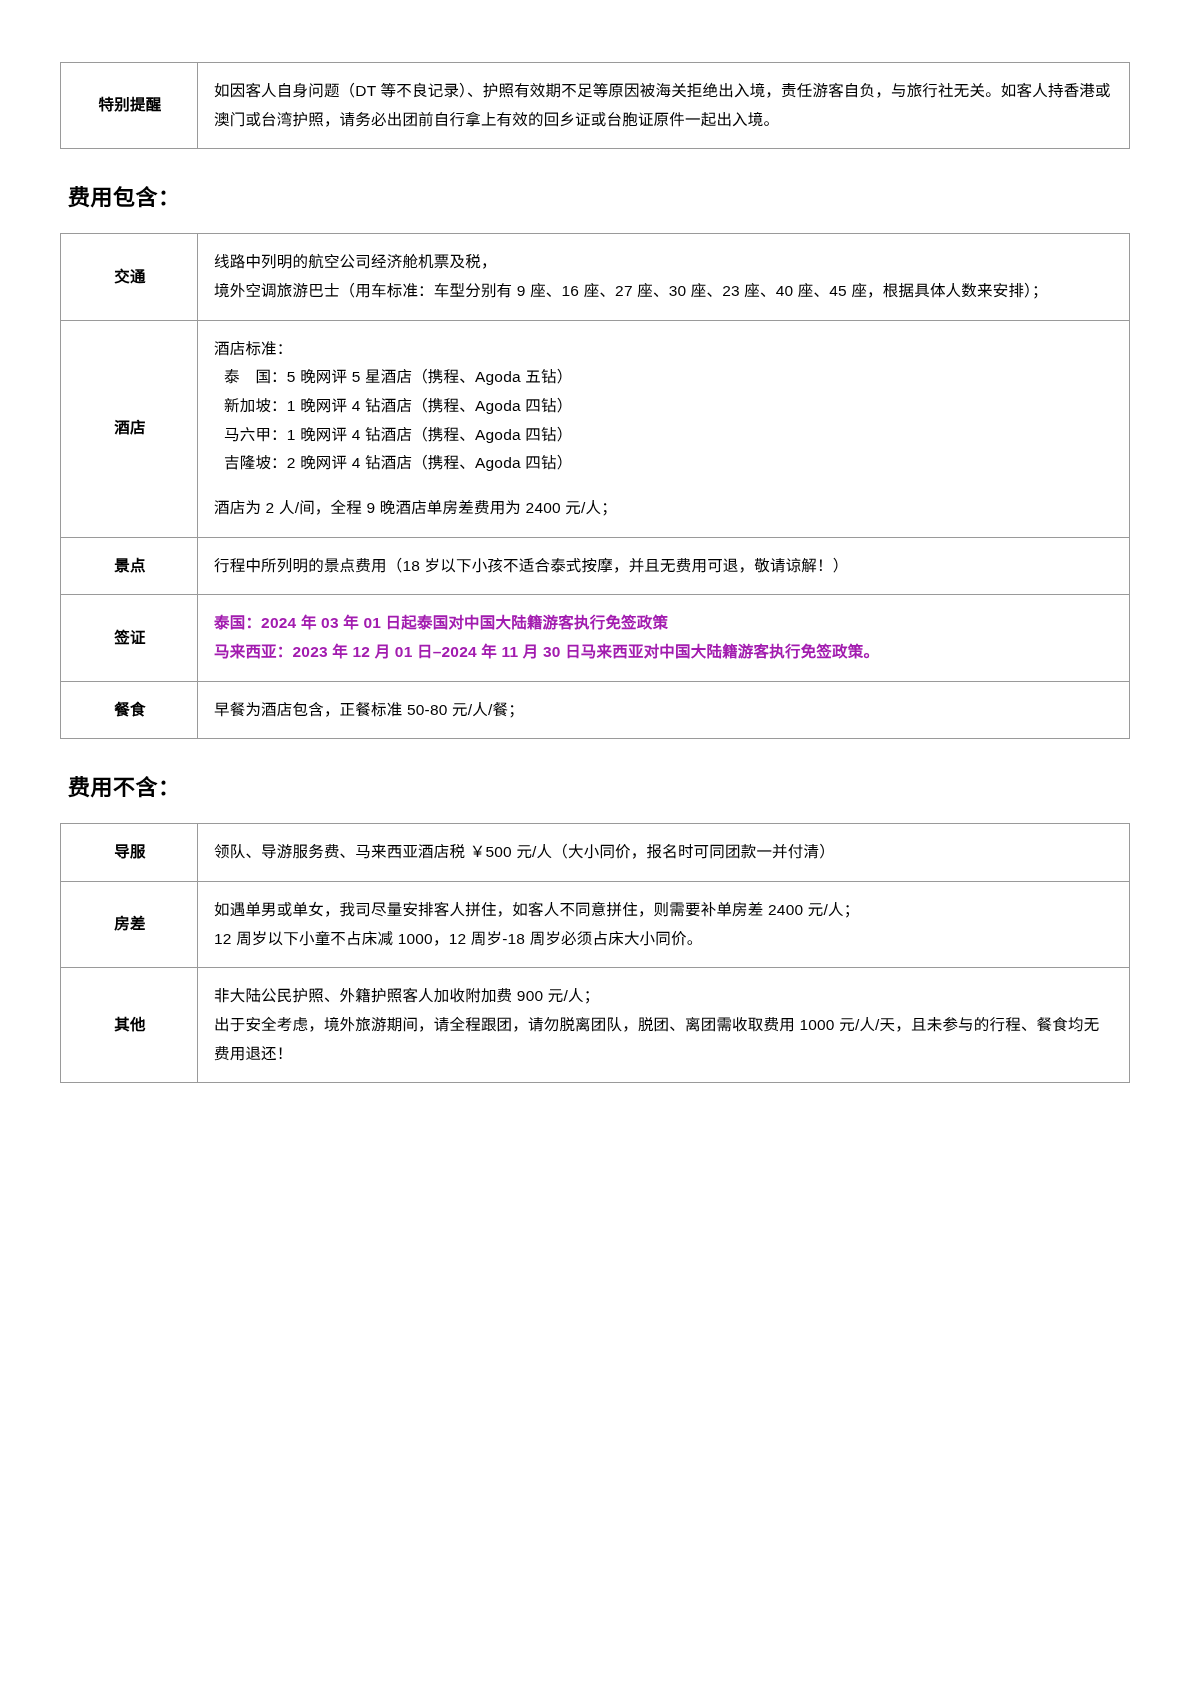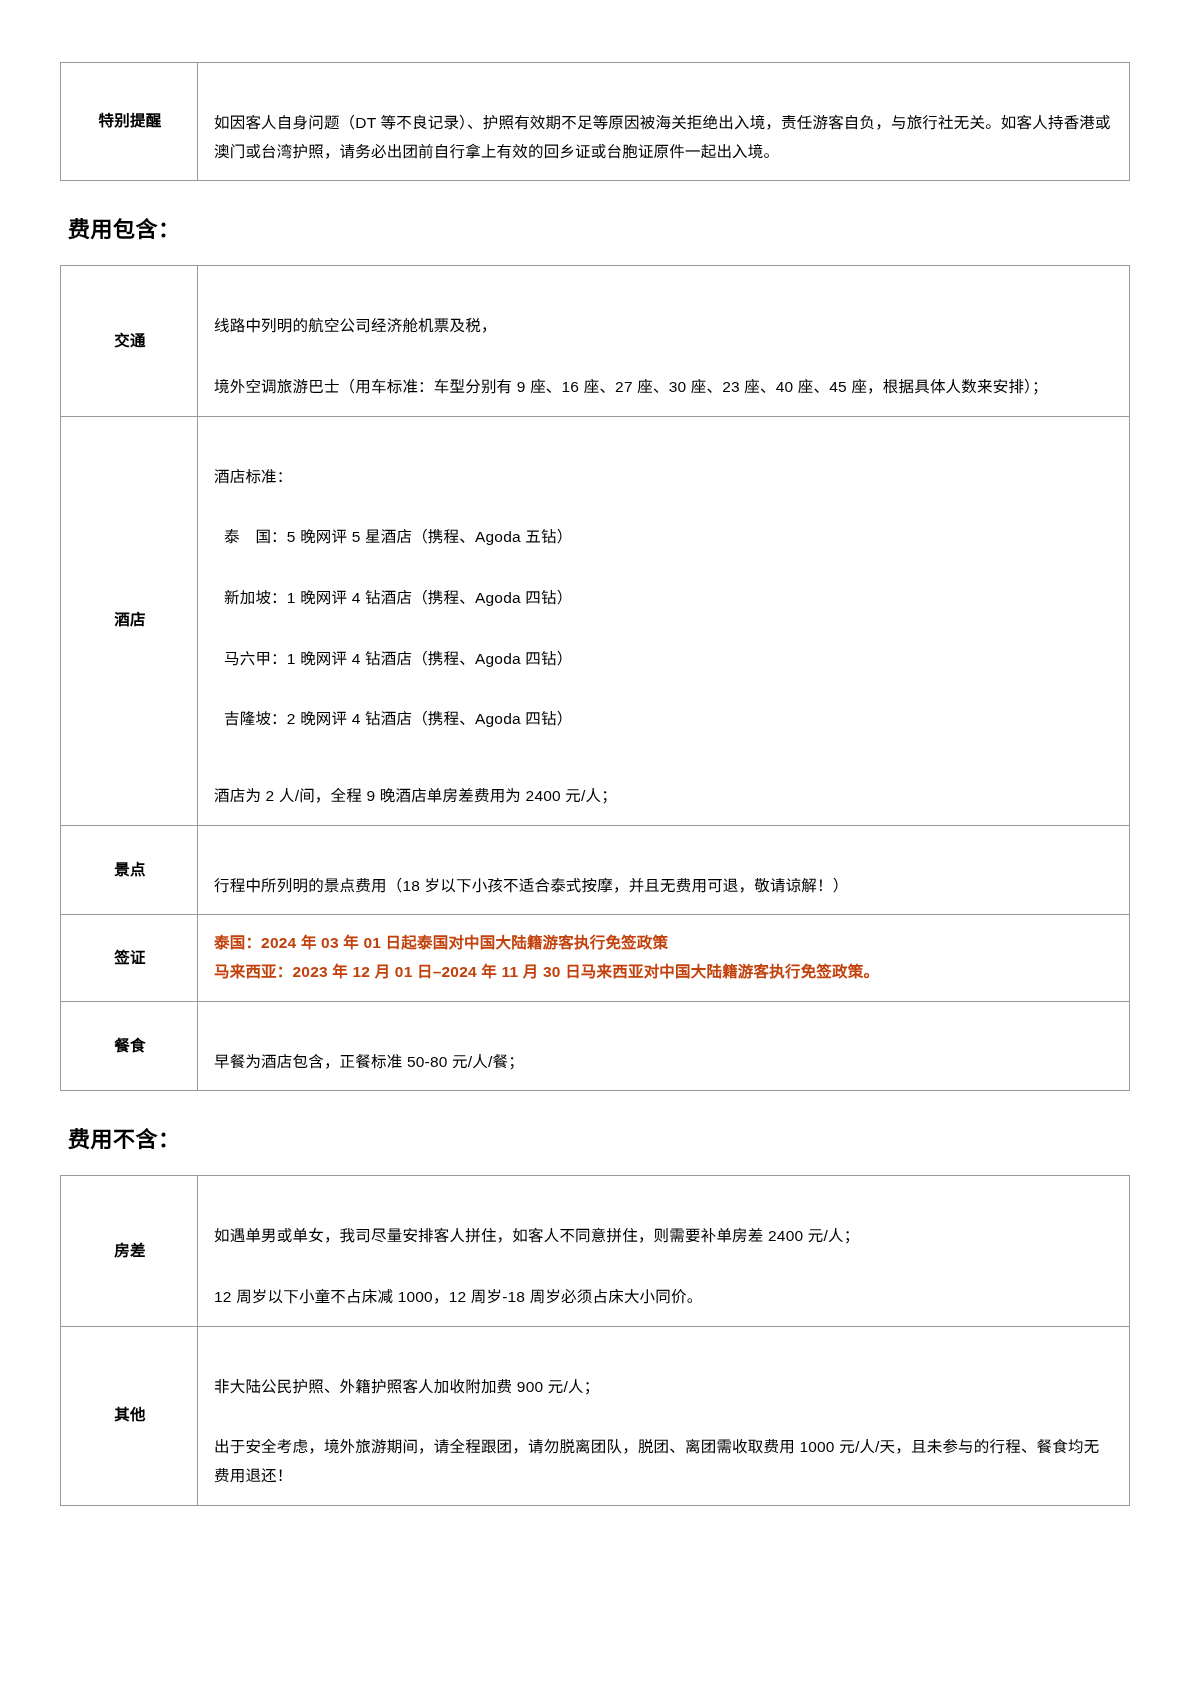--- a/index.html
+++ b/index.html
@@ -44,25 +44,25 @@
   }
   td.body-cell {
     text-align: left;
   }
   .section-title {
     font-size: 22px;
     font-weight: bold;
     letter-spacing: 0.5px;
     margin: 30px 0 22px 8px;
   }
-  .line { display: block; margin-top: 32px; }
+  .line { display: block; }
   .blank-line { display: block; height: 16px; }
   .visa-line {
     font-weight: bold;
-    color: #c2410c;
+    color: #a21caf;
     display: block;
   }
   .indent-sub {
     display: block;
     padding-left: 10px;
   }
   .cell-tight { line-height: 1.9; }
 </style>
 </head>
 <body>
@@ -123,20 +123,26 @@
         </td>
       </tr>
     </tbody>
   </table>
 
   <div class="section-title">费用不含：</div>
 
   <table class="doc-table">
     <tbody>
       <tr>
+        <td class="label-cell">导服</td>
+        <td class="body-cell">
+          <span class="line">领队、导游服务费、马来西亚酒店税 ￥500 元/人（大小同价，报名时可同团款一并付清）</span>
+        </td>
+      </tr>
+      <tr>
         <td class="label-cell">房差</td>
         <td class="body-cell">
           <span class="line">如遇单男或单女，我司尽量安排客人拼住，如客人不同意拼住，则需要补单房差 2400 元/人；</span>
           <span class="line">12 周岁以下小童不占床减 1000，12 周岁-18 周岁必须占床大小同价。</span>
         </td>
       </tr>
       <tr>
         <td class="label-cell">其他</td>
         <td class="body-cell">
           <span class="line">非大陆公民护照、外籍护照客人加收附加费 900 元/人；</span>

